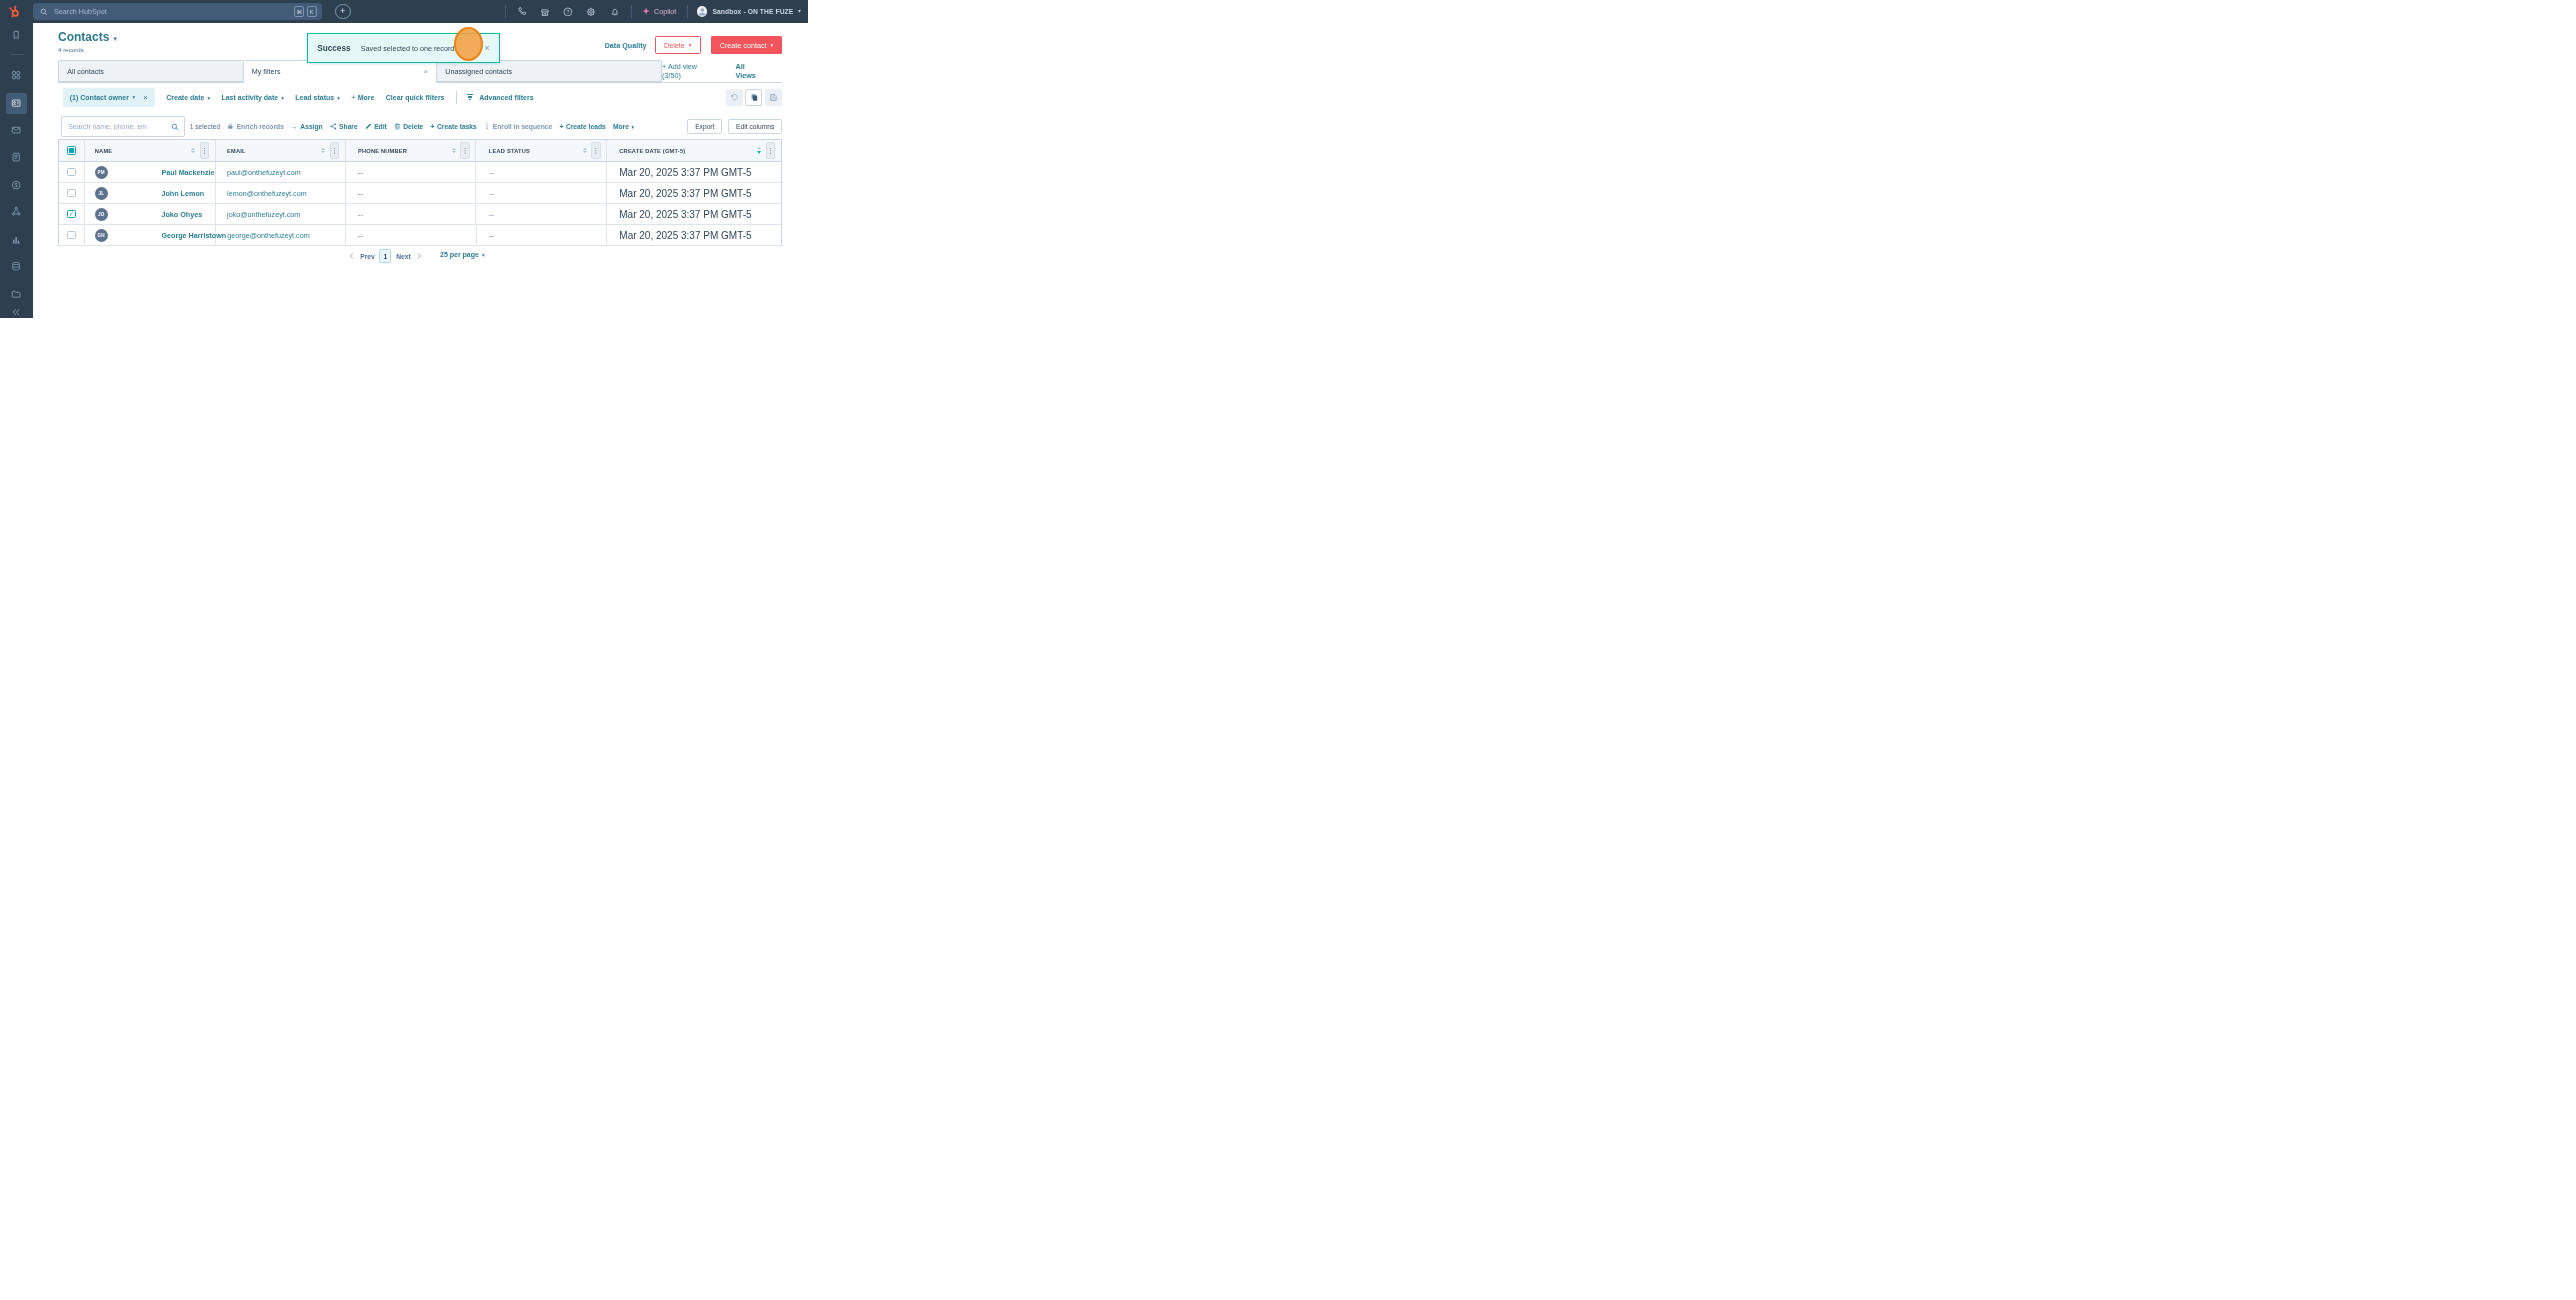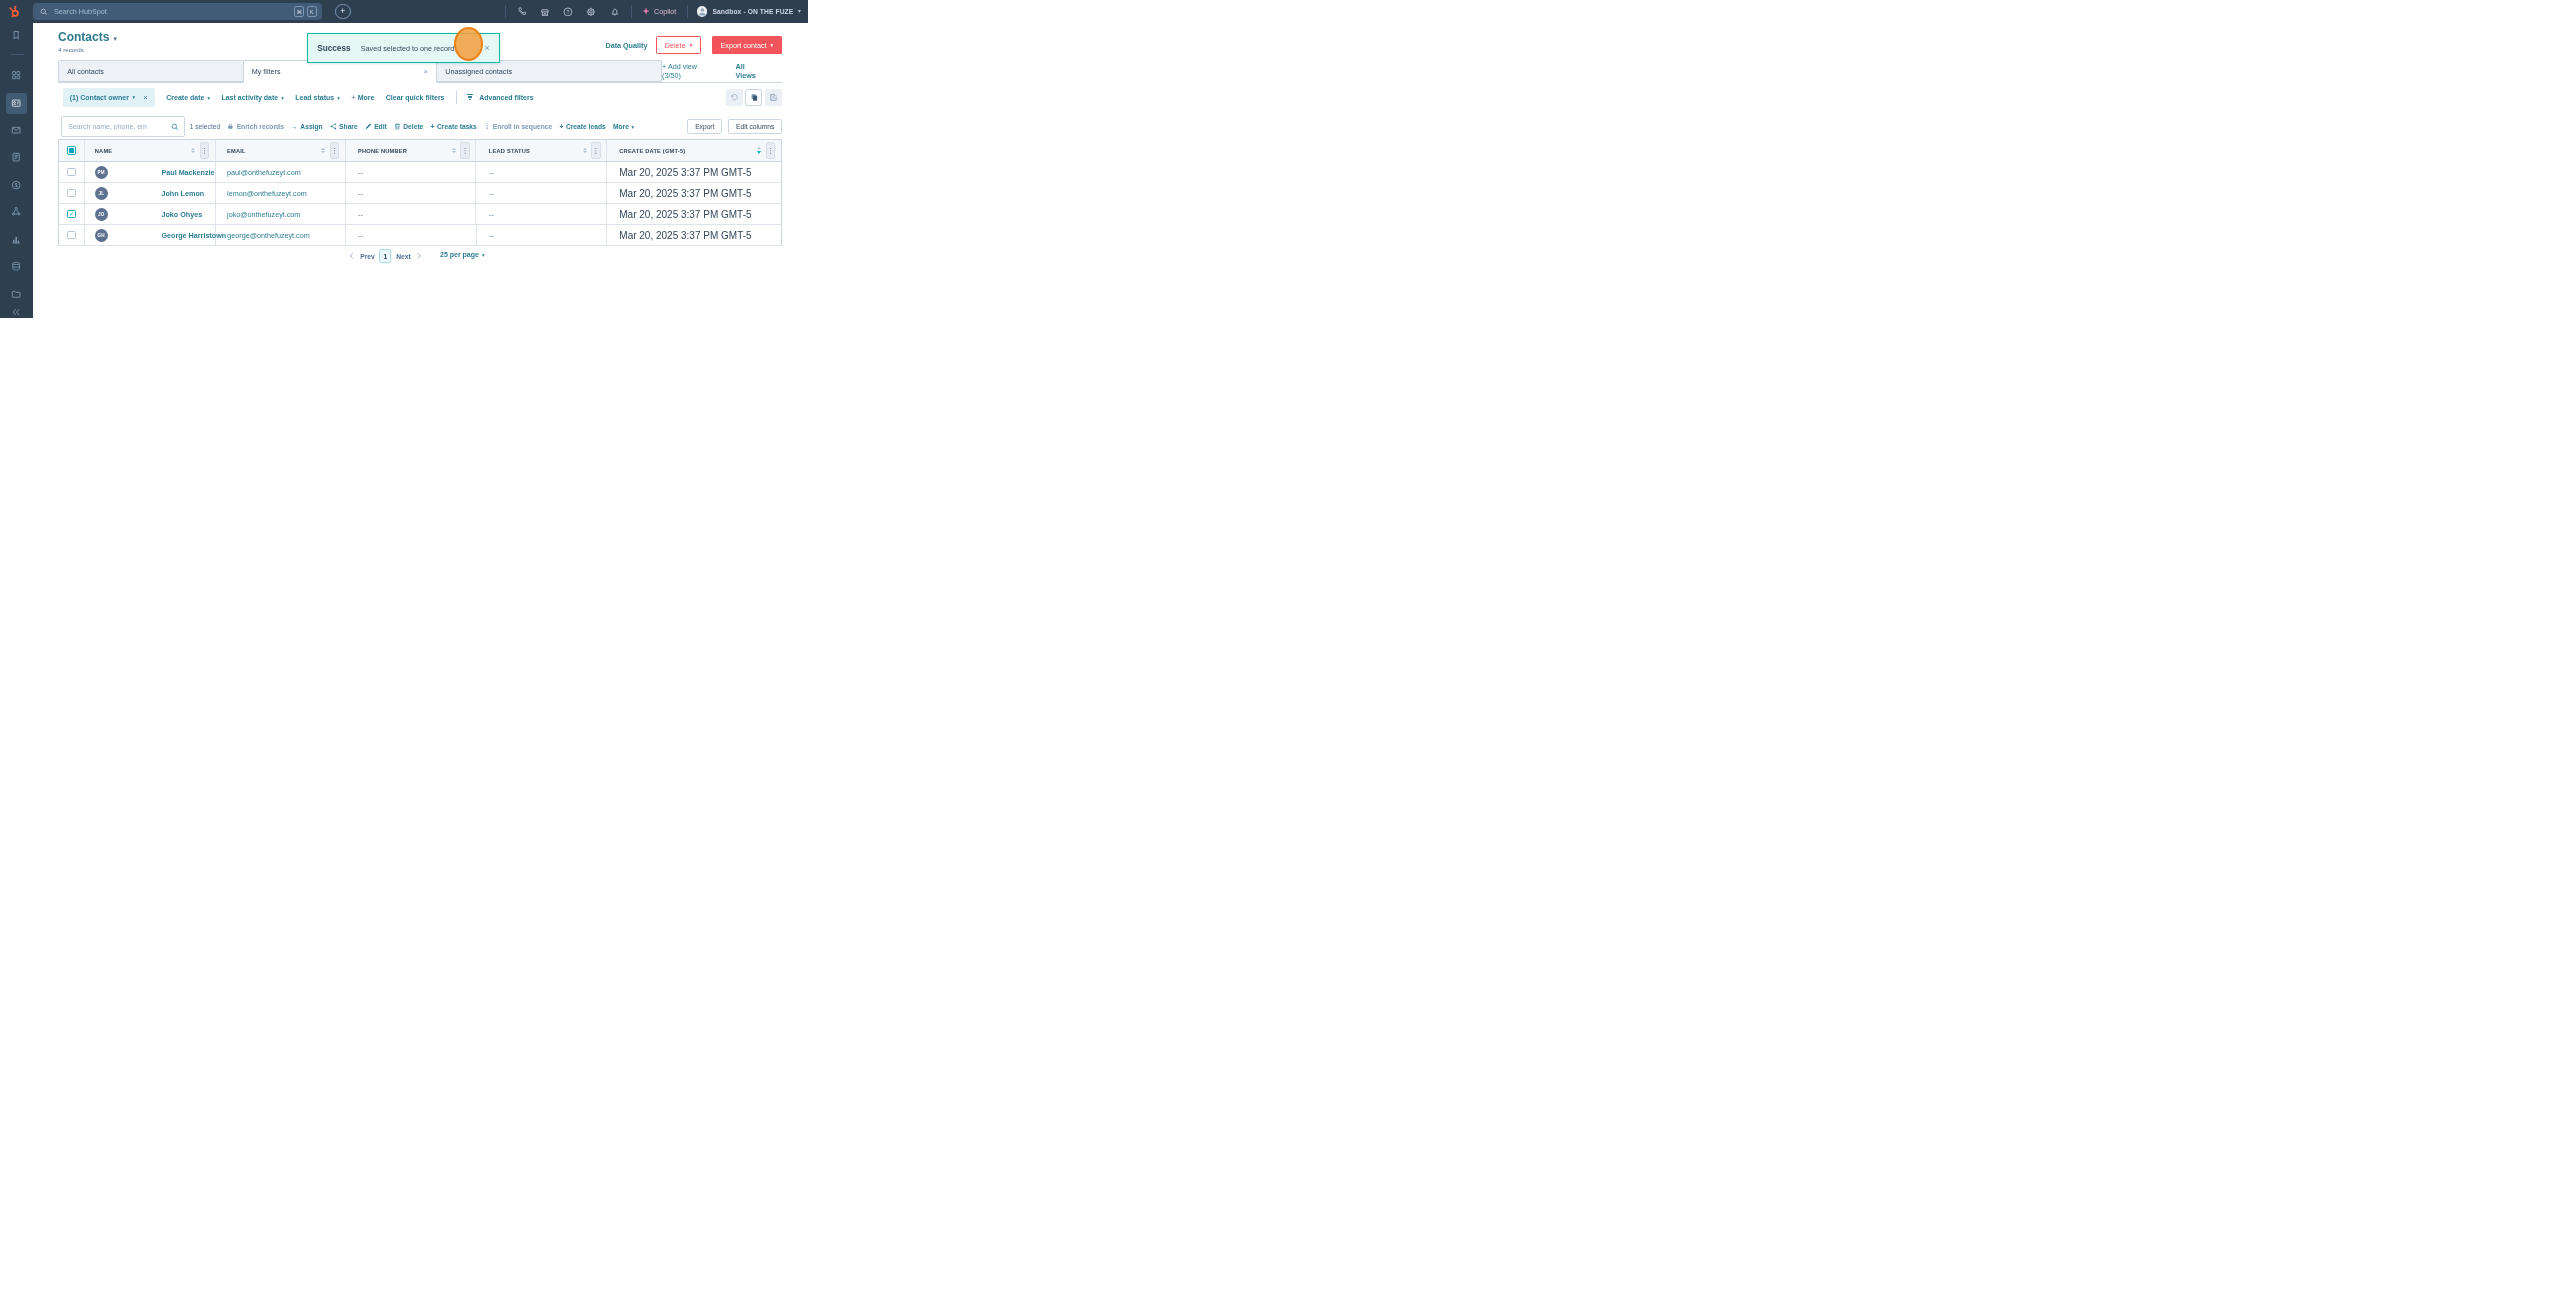--- a/index.html
+++ b/index.html
@@ -299,21 +299,21 @@
     </div>
     <div class="record-count">4 records</div>
 
     <div class="header-actions">
       <span class="link-teal">Data Quality</span>
       <button class="btn-outline">
         <span>Delete</span>
         <span class="btn-caret">▾</span>
       </button>
       <button class="btn-primary">
-        <span>Export contact</span>
+        <span>Create contact</span>
         <span class="btn-caret">▾</span>
       </button>
     </div>
 
     <div class="toast">
       <span class="toast-title">Success</span>
       <span class="toast-msg">Saved selected to one record.</span>
       <span class="toast-close">×</span>
     </div>
     <div class="click-indicator"></div>

